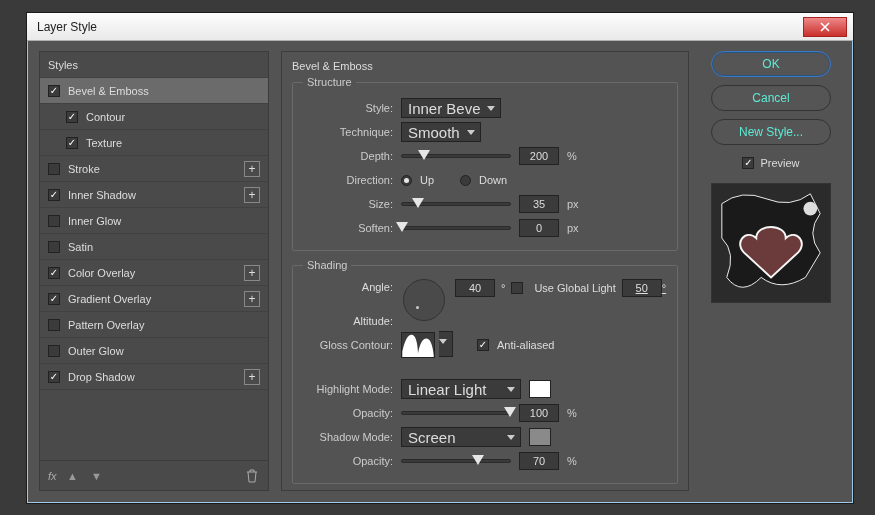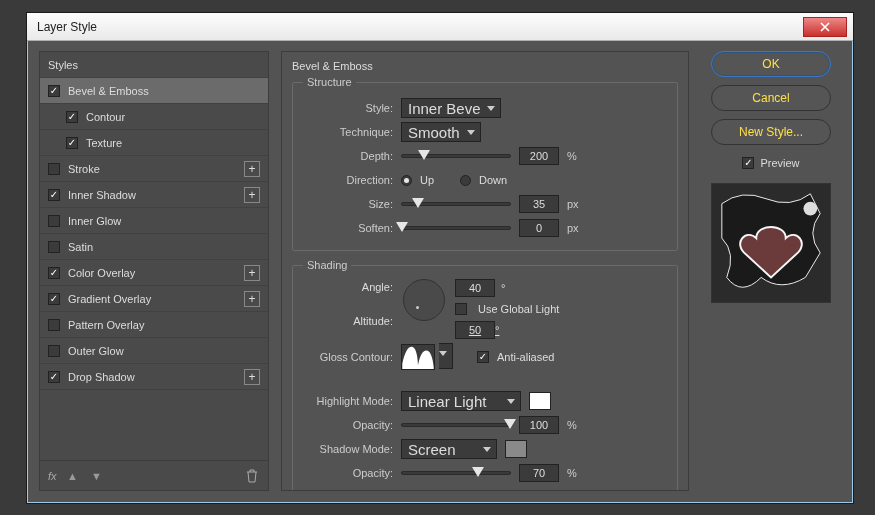--- a/index.html
+++ b/index.html
@@ -45,21 +45,21 @@
   .angle-dial { width:42px; height:42px; border:1px solid #333; border-radius:50%; background:#4a4a4a; position:relative;}
   .angle-dial .dot { position:absolute; width:3px; height:3px; background:#ccc; border-radius:50%; left:12px; top:26px;}
   .swatch { width:22px; height:18px; border:1px solid #222; background:#fff;}
   .swatch.gray { background:#8a8a8a;}
   .contour { width:34px; height:26px; border:1px solid #222; background:#3b3b3b; display:inline-block; position:relative; overflow:hidden;}
   .contour .shape { position:absolute; left:0; bottom:0; width:100%; height:100%;}
   .btn { background:#555; border:1px solid #333; color:#ddd; border-radius:10px; height:22px; padding:0 14px; font-size:11px; display:inline-flex; align-items:center; justify-content:center;}
   .btn-row { display:flex; gap:12px; justify-content:center; margin-top:6px;}
   
   .rightp { width:140px; display:flex; flex-direction:column; gap:8px; align-items:center; }
-  .rbtn { width:120px; height:26px; border-radius:13px; background:#555; border:1px solid #333; color:#fde047; font-size:12px; display:flex; align-items:center; justify-content:center;}
+  .rbtn { width:120px; height:26px; border-radius:13px; background:#555; border:1px solid #333; color:#5eead4; font-size:12px; display:flex; align-items:center; justify-content:center;}
   .rbtn.primary { border:1px solid #3a78c8; box-shadow:0 0 0 1px #28537e inset;}
   .prevrow { display:flex; align-items:center; gap:6px; margin-top:4px;}
   .preview-box { width:120px; height:120px; border:1px solid #333; background:#353535; margin-top:6px; position:relative; overflow:hidden;}
   .preview-box svg { width:100%; height:100%; display:block;}
 </style>
 </head>
 <body>
 
 <div class="frame">
   <div class="window">
@@ -200,21 +200,21 @@
           <legend>Shading</legend>
 
           <div style="display:flex; gap:10px; align-items:flex-start;">
             <div style="width:90px; text-align:right; display:flex; flex-direction:column; gap:22px; padding-top:2px;">
               <span>Angle:</span>
               <span>Altitude:</span>
             </div>
             <div class="angle-dial">
                 <div class="dot"></div>
               </div>
-            <div style="display:flex; flex-direction:column; gap:6px;">
+            <div style="display:flex; flex-direction:row; gap:6px;">
               <div style="display:flex; align-items:center; gap:6px;">
                 <input class="numbox" value="40" style="">
                 <span>°</span>
               </div>
               <div style="display:flex; align-items:center; gap:11px;">
                 <span class="chk"></span>
                 <span>Use Global Light</span>
               </div>
               <div style="display:flex; align-items:center; gap:0;text-decoration:underline;">
                 <input class="numbox" value="50" style="">
@@ -244,21 +244,21 @@
           <div class="row">
             <span class="lab">Opacity:</span>
             <div class="slider">
                 <div class="thumb" style="left:100%"></div>
               </div>
             <input class="numbox" value="100" style="">
             <span class="unit">%</span>
           </div>
           <div class="row">
             <span class="lab">Shadow Mode:</span>
-            <span class="sel-wrap"><select class="ps" style="width:96px"><option>Screen</option></select></span>
+            <span class="sel-wrap"><select class="ps" style="width:120px"><option>Screen</option></select></span>
             <span class="swatch gray"></span>
           </div>
           <div class="row">
             <span class="lab">Opacity:</span>
             <div class="slider">
                 <div class="thumb" style="left:70%"></div>
               </div>
             <input class="numbox" value="70" style="">
             <span class="unit">%</span>
           </div>

